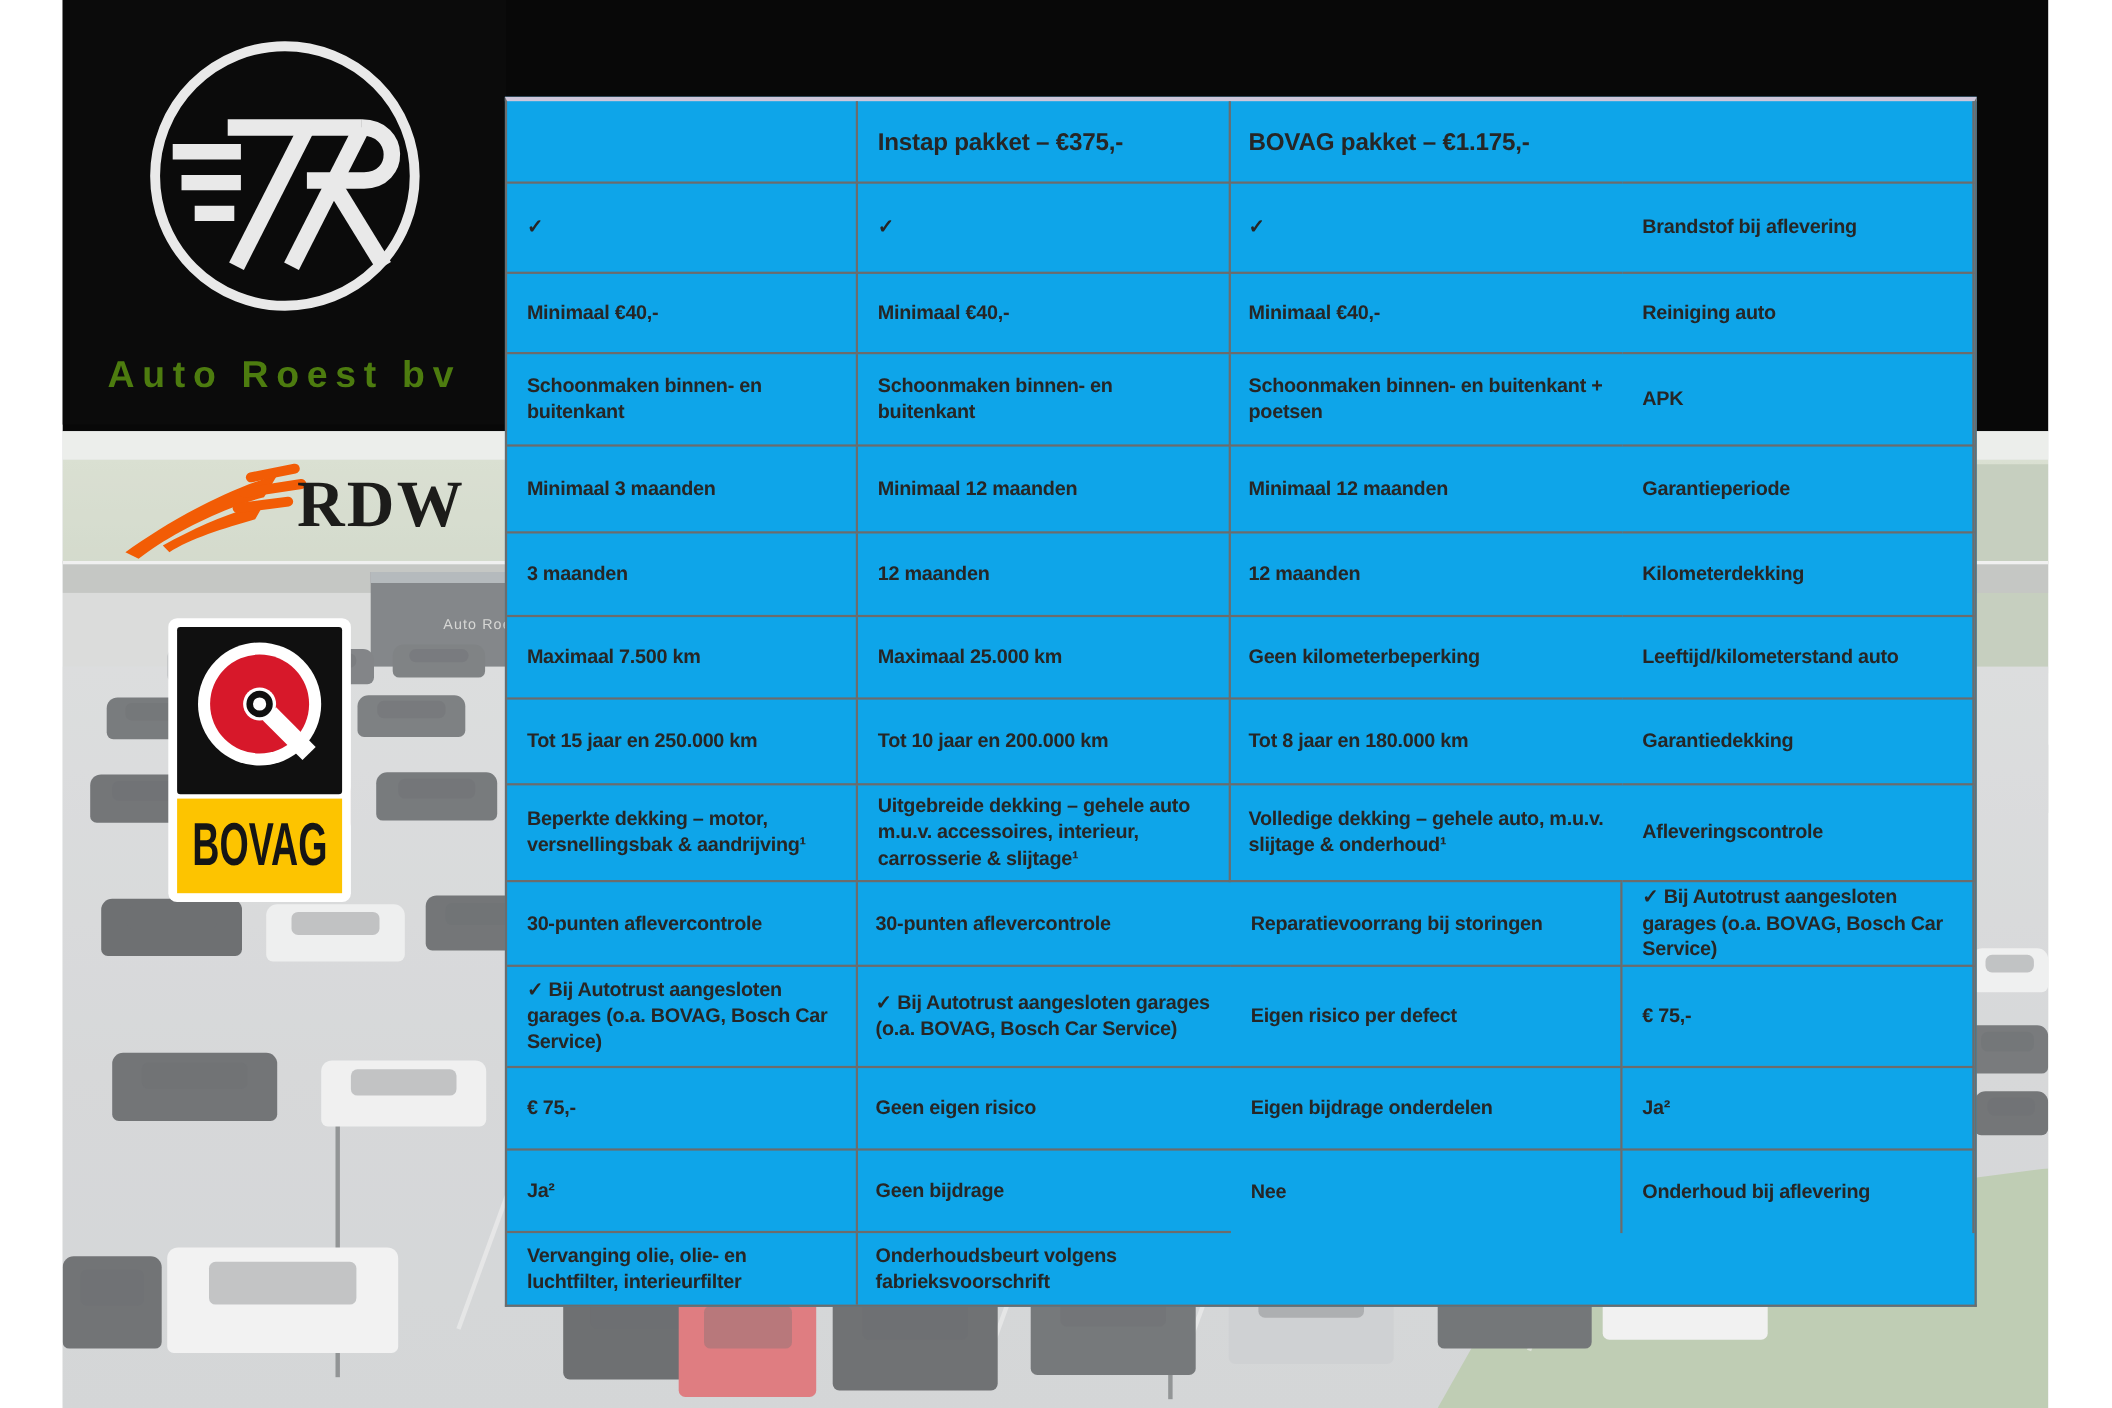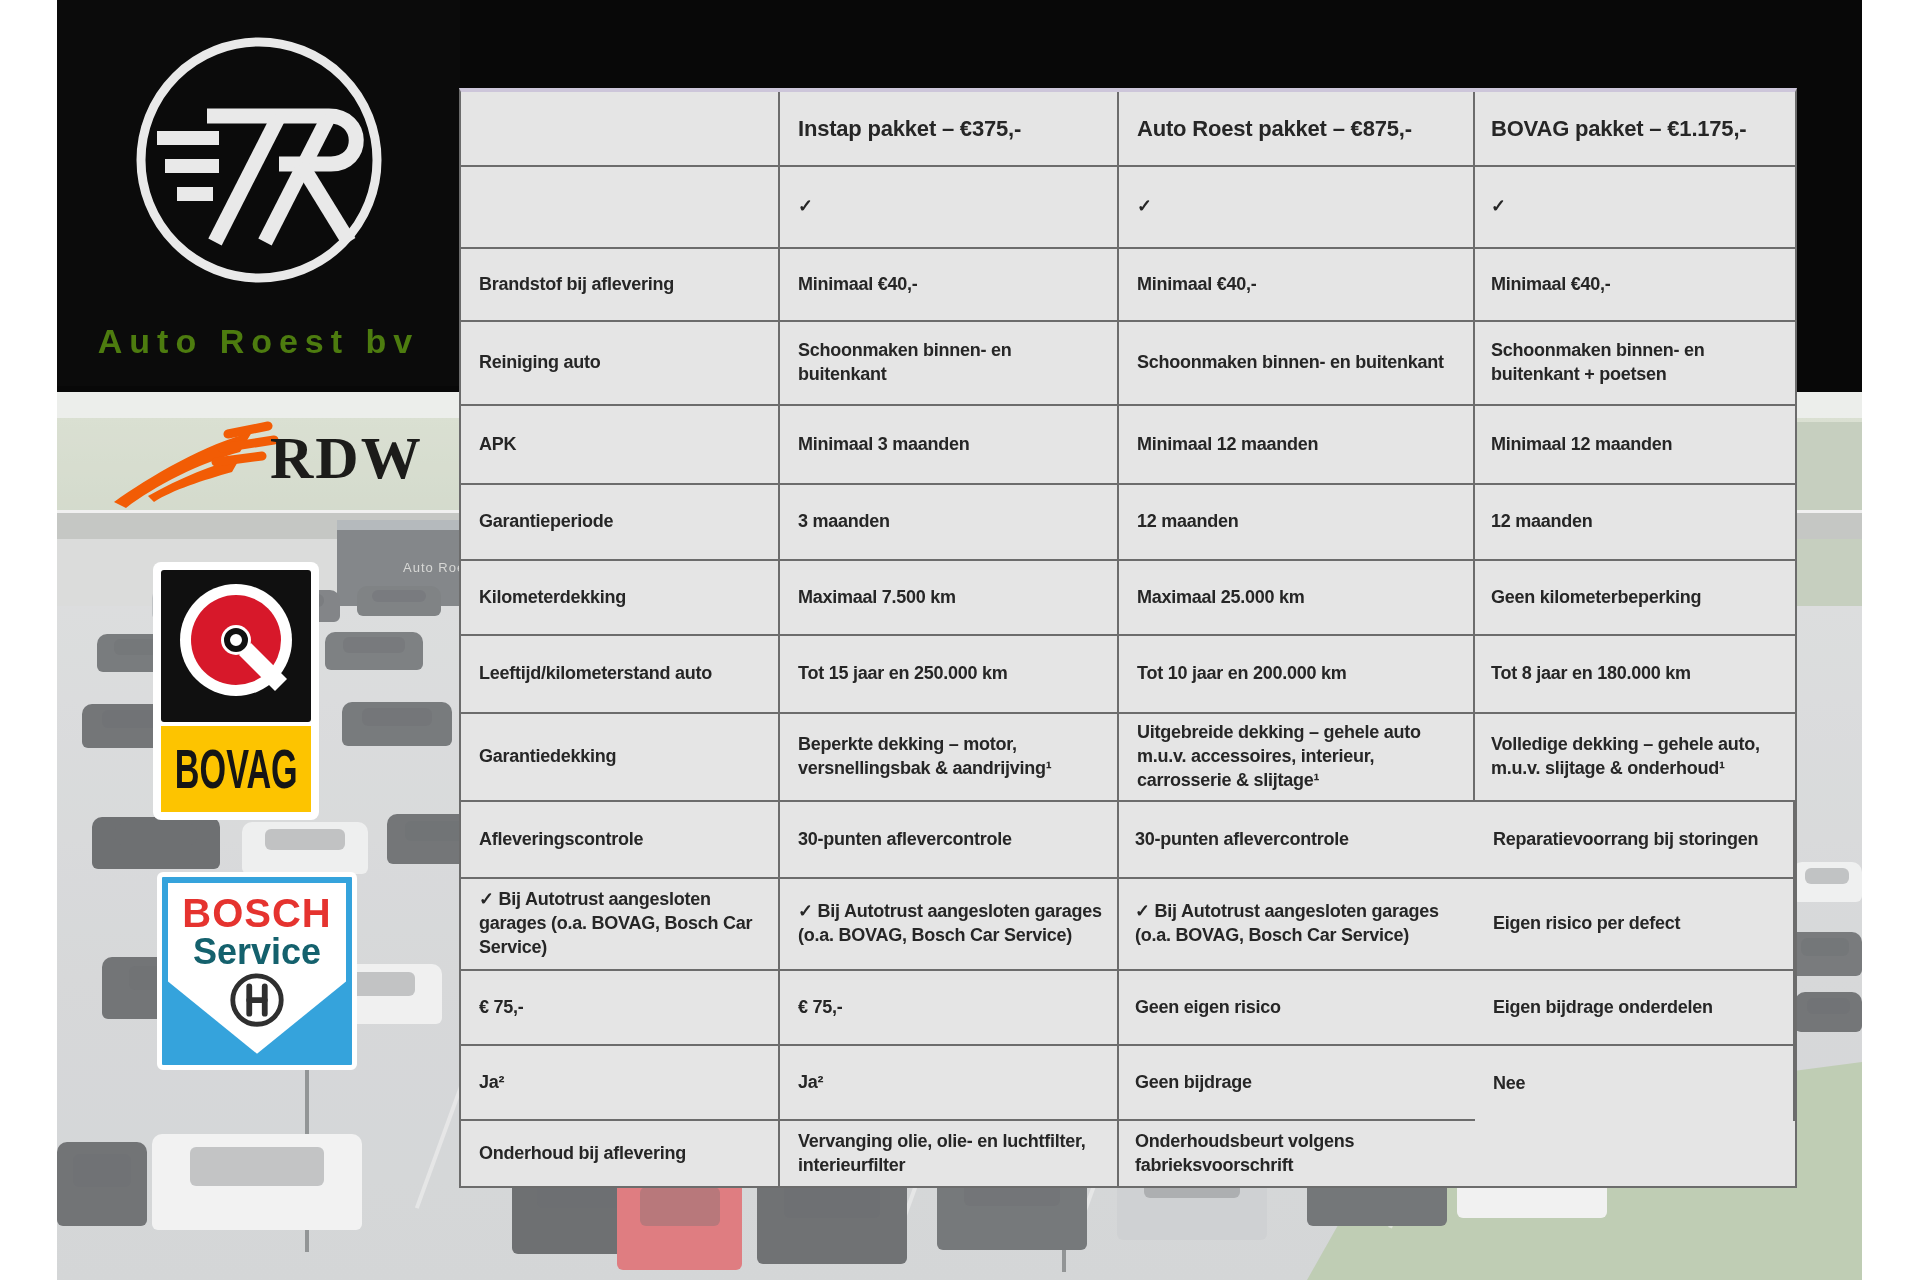--- a/index.html
+++ b/index.html
@@ -55,21 +55,21 @@
   .bosch-shield{position:absolute;left:6px;right:6px;top:6px;bottom:6px;background:#ffffff;
                 clip-path:polygon(0 0,100% 0,100% 56%,50% 97%,0 56%);
                 display:flex;flex-direction:column;align-items:center;}
   .bosch-word{color:#e5332f;font-weight:bold;font-size:40px;letter-spacing:1px;margin-top:10px;line-height:1;}
   .bosch-service{color:#14616d;font-weight:bold;font-size:36px;line-height:1.05;}
 
   
   .pkg-table{position:absolute;left:459px;top:88px;width:1338px;height:1100px;display:grid;
              grid-template-columns:319px 339px 356px 1fr;
              grid-template-rows:75px 82px 73px 84px 79px 76px 75px 78px 88px 77px 92px 75px 75px 1fr;
-             background:#e5e5e5;box-sizing:border-box;
+             background:#0ea5e9;box-sizing:border-box;
              border-left:2px solid #6c6c6c;border-right:2px solid #6c6c6c;
              border-bottom:2px solid #6c6c6c;border-top:4px solid #cdc6da;}
   .cell{border-right:2px solid #6c6c6c;border-bottom:2px solid #6c6c6c;box-sizing:border-box;
         display:flex;align-items:center;padding:6px 14px 6px 18px;
         font-weight:bold;color:#262626;font-size:18px;line-height:1.32;letter-spacing:-0.25px;}
   .cell.c4{border-right:none;padding-left:16px;}
   .cell.last{border-bottom:none;}
   .cell.head{font-size:22px;letter-spacing:-0.2px;}
 </style>
 </head>
@@ -175,39 +175,24 @@
         <line x1="84" y1="79" x2="120" y2="115" stroke="#ffffff" stroke-width="17"></line>
         <circle cx="75" cy="70" r="15" fill="#ffffff"></circle>
         <circle cx="75" cy="70" r="9" fill="#ffffff" stroke="#101010" stroke-width="6"></circle>
       </svg>
     </div>
     <div class="bovag-bottom">
       <span class="bovag-word">BOVAG</span>
     </div>
   </div>
 
-  <div class="logo-bosch">
-    <div class="bosch-shield">
-      <span class="bosch-word">BOSCH</span>
-      <span class="bosch-service">Service</span>
-      <svg width="62" height="62" viewBox="0 0 64 64">
-        <circle cx="32" cy="30" r="25" fill="none" stroke="#2f2f2f" stroke-width="5"></circle>
-        <g stroke="#2f2f2f" stroke-width="6" stroke-linecap="round">
-          <line x1="24" y1="16" x2="24" y2="44"></line>
-          <line x1="40" y1="16" x2="40" y2="44"></line>
-          <line x1="24" y1="30" x2="40" y2="30"></line>
-        </g>
-      </svg>
-    </div>
-  </div>
 
   <div class="pkg-table">
     <div class="cell head"></div>
     <div class="cell head">Instap pakket – €375,-</div>
-    <div class="cell head">Auto Roest pakket – €875,-</div>
     <div class="cell head c4">BOVAG pakket – €1.175,-</div>
 
     <div class="cell"></div>
     <div class="cell">✓</div>
     <div class="cell">✓</div>
     <div class="cell c4">✓</div>
 
     <div class="cell">Brandstof bij aflevering</div>
     <div class="cell">Minimaal €40,-</div>
     <div class="cell">Minimaal €40,-</div>

